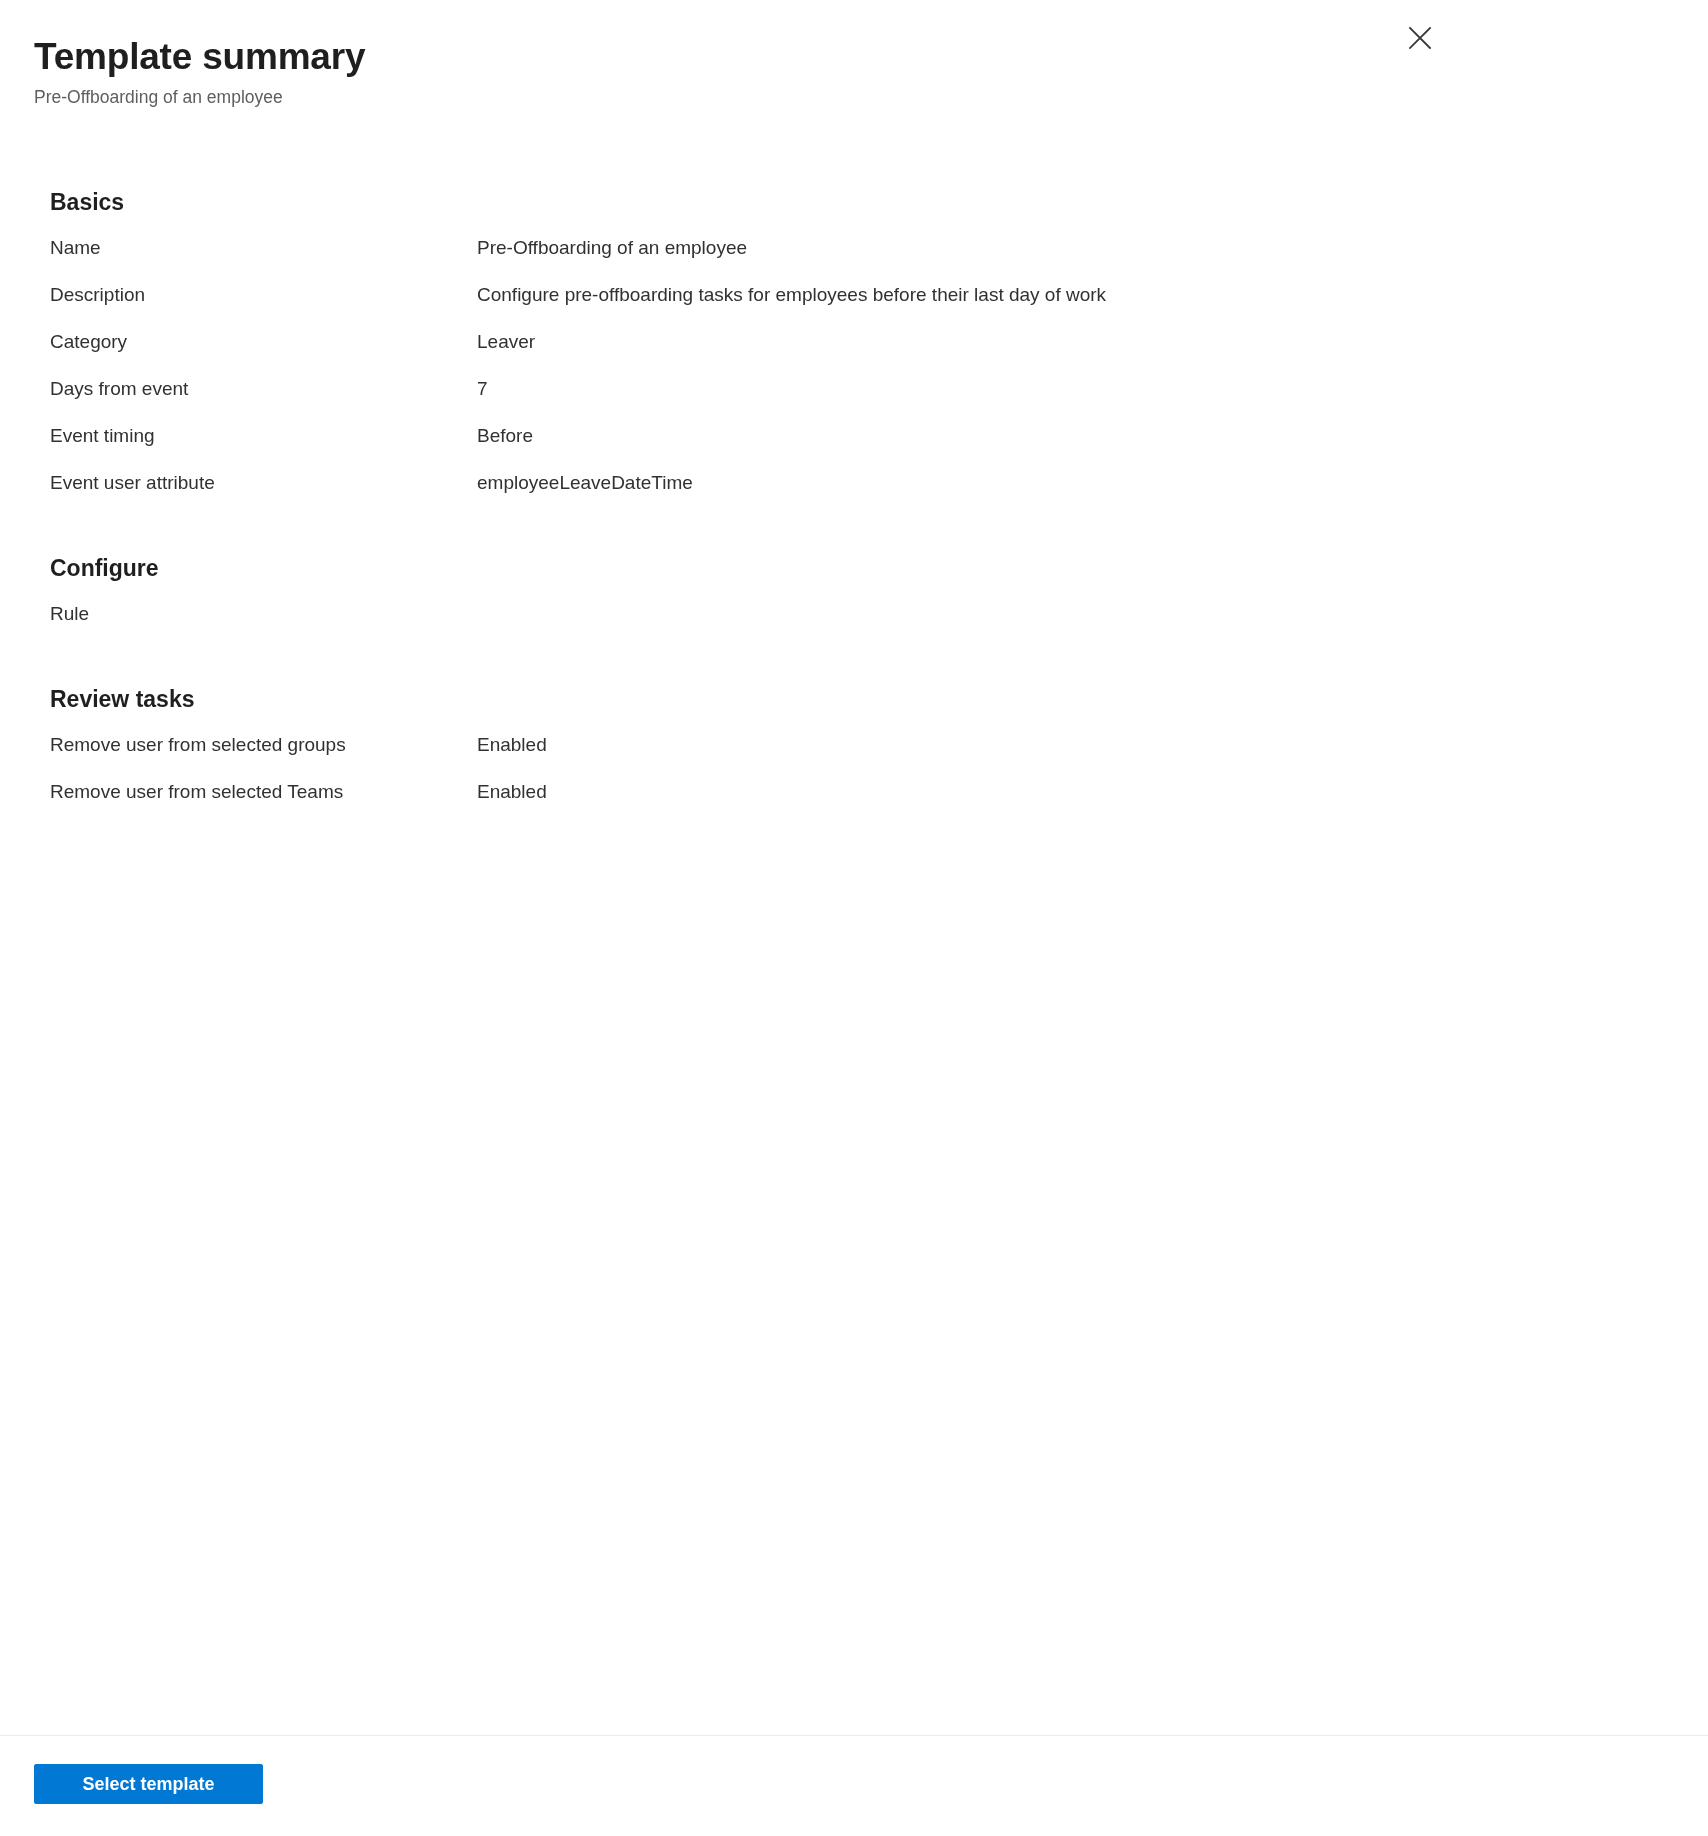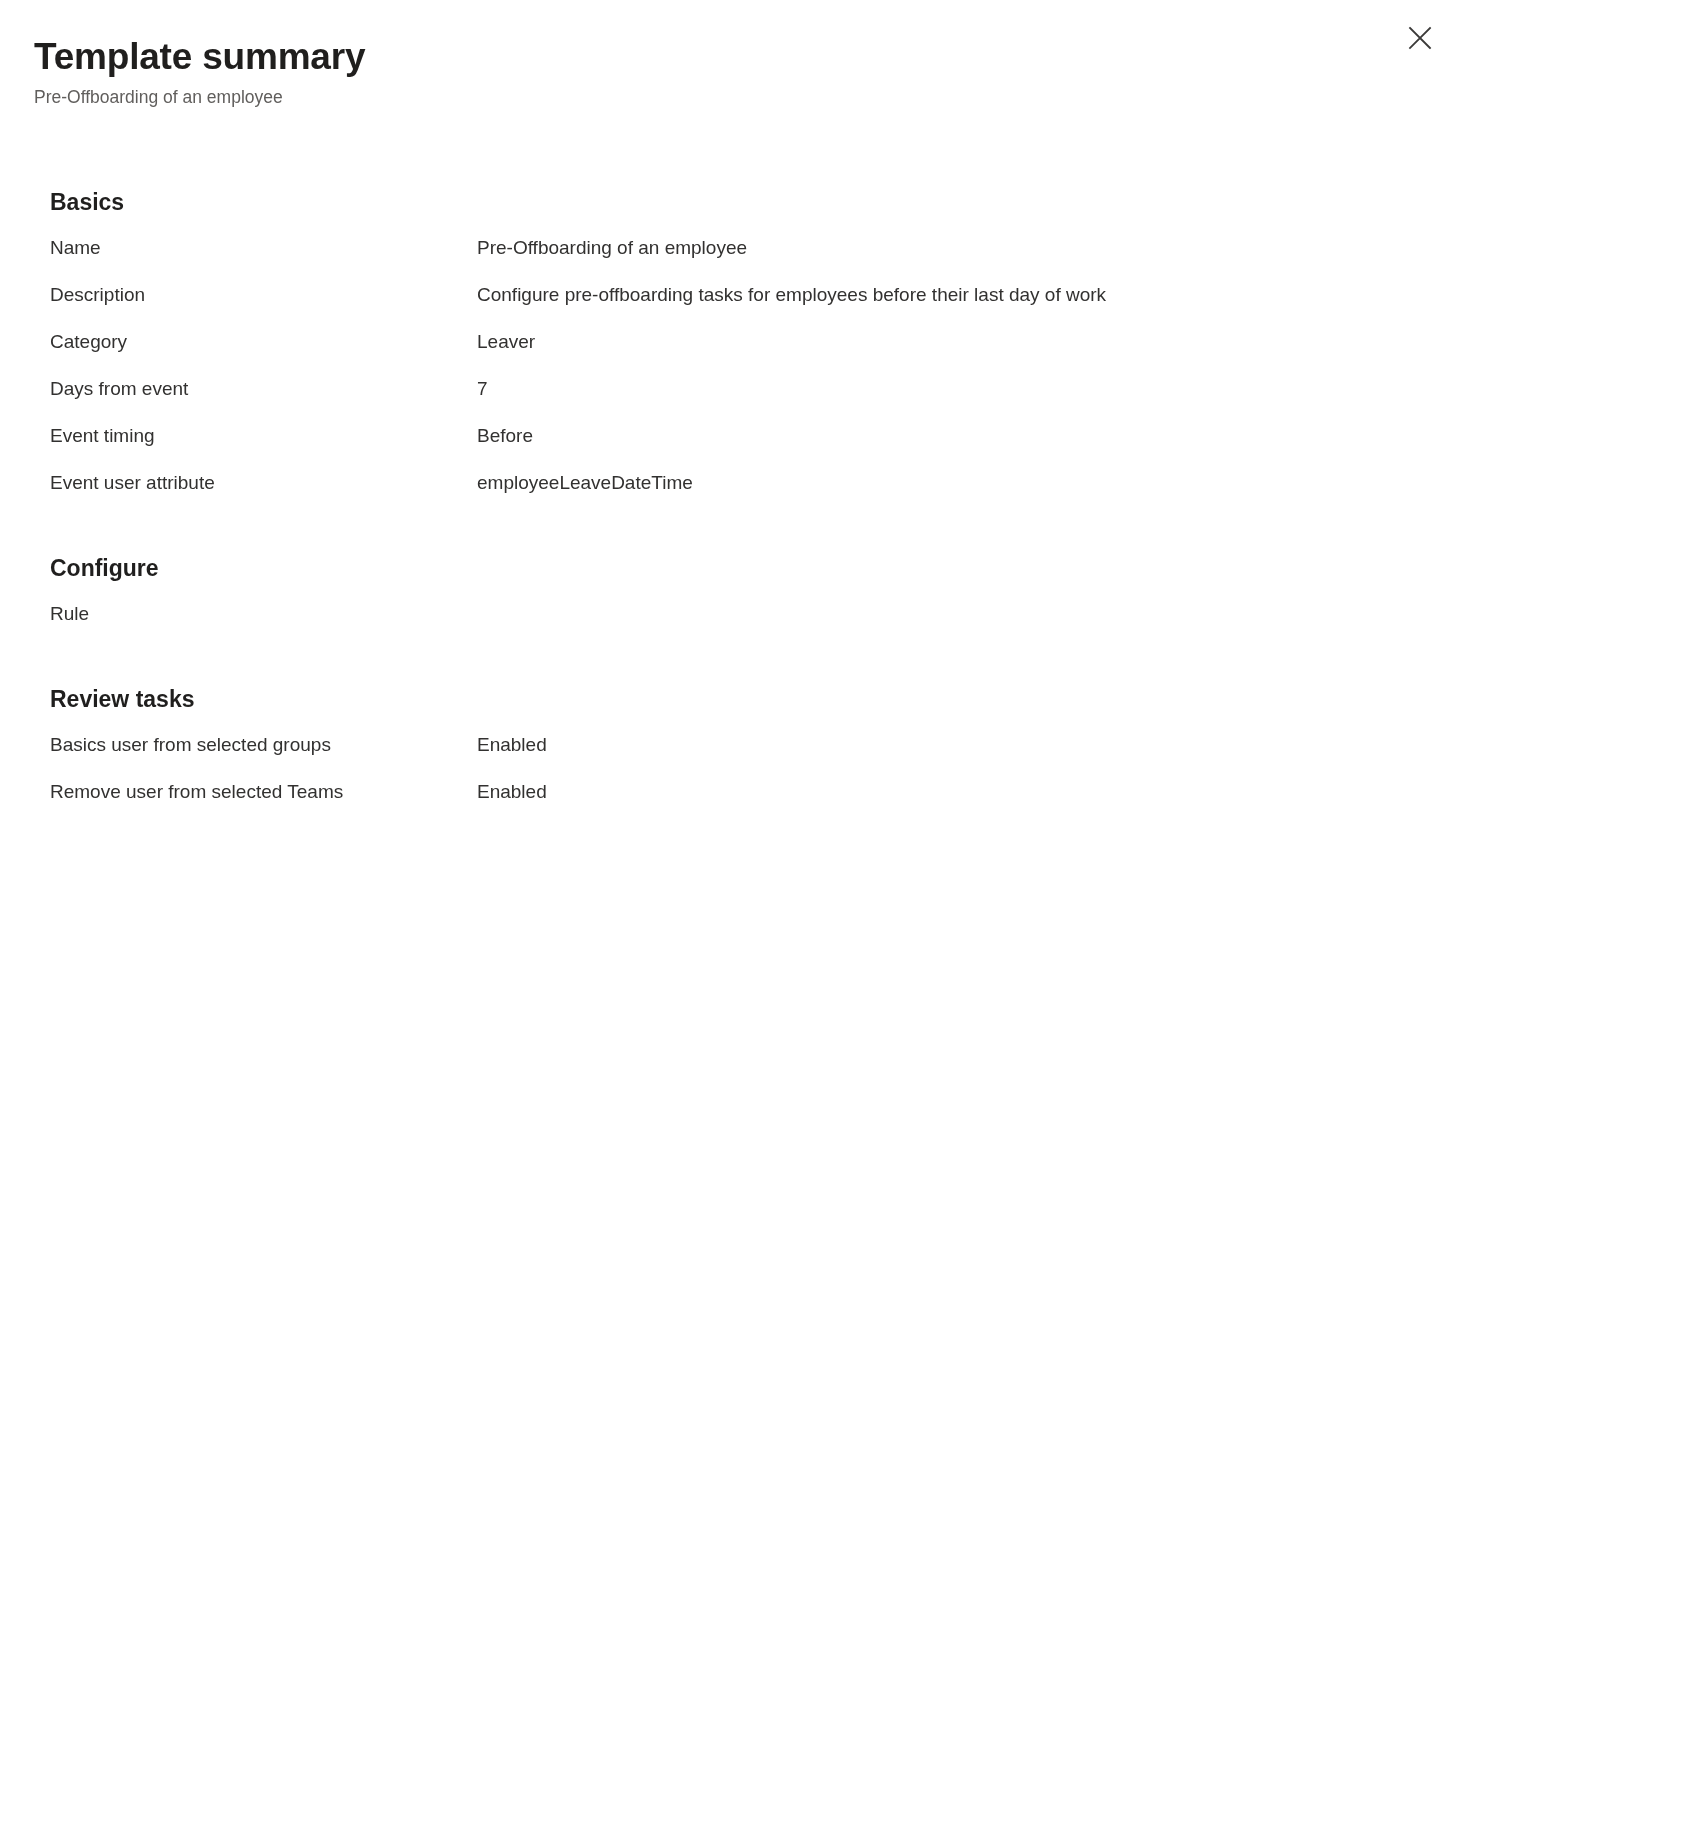--- a/index.html
+++ b/index.html
@@ -191,27 +191,30 @@
           </tr>
         </tbody>
       </table>
     </section>
 
     <section class="section">
       <h2 class="section-heading">Review tasks</h2>
       <table class="kv-table narrow">
         <tbody>
           <tr class="kv-row">
-            <td class="kv-label">Basics user from selected groups</td>
+            <td class="kv-label">Remove user from selected groups</td>
             <td class="kv-value">Enabled</td>
           </tr>
           <tr class="kv-row">
             <td class="kv-label">Remove user from selected Teams</td>
             <td class="kv-value">Enabled</td>
           </tr>
         </tbody>
       </table>
     </section>
 
   </div>
 
+  <div class="panel-footer">
+    <button class="primary-button">Select template</button>
+  </div>
 
 </div>
 
 </body></html>

